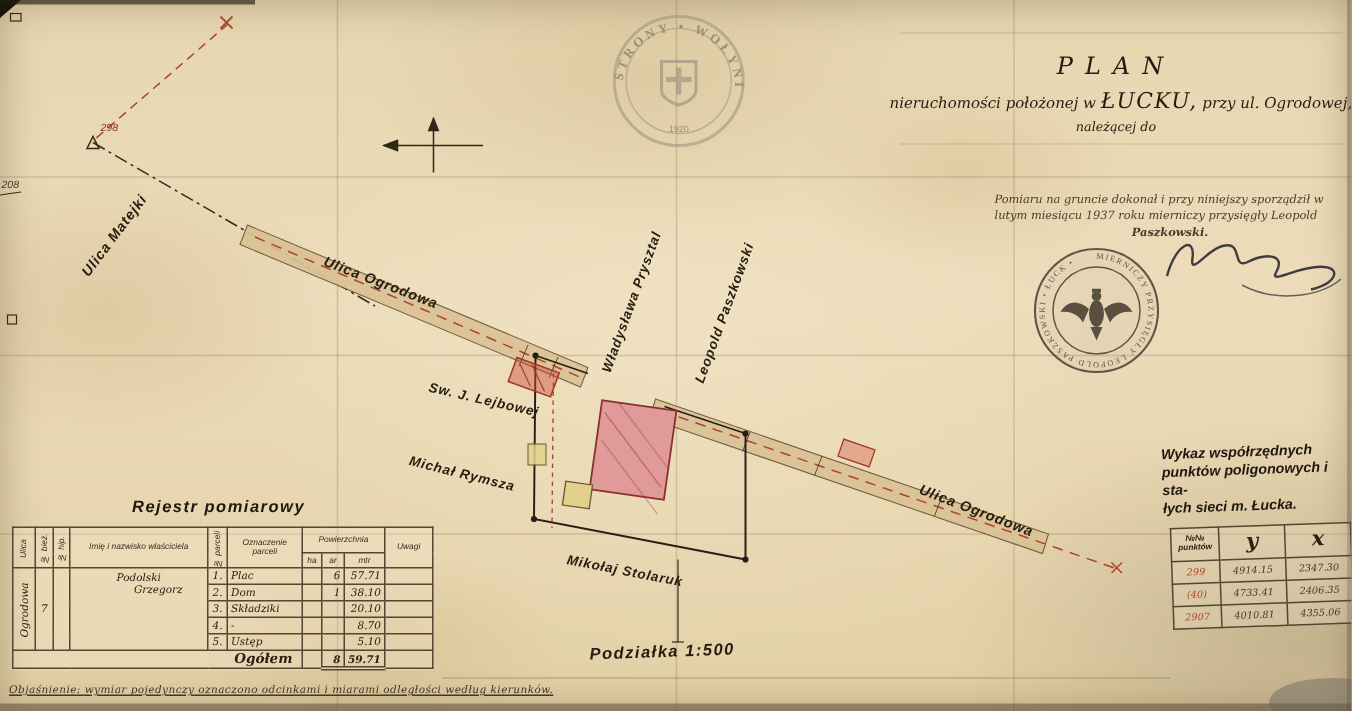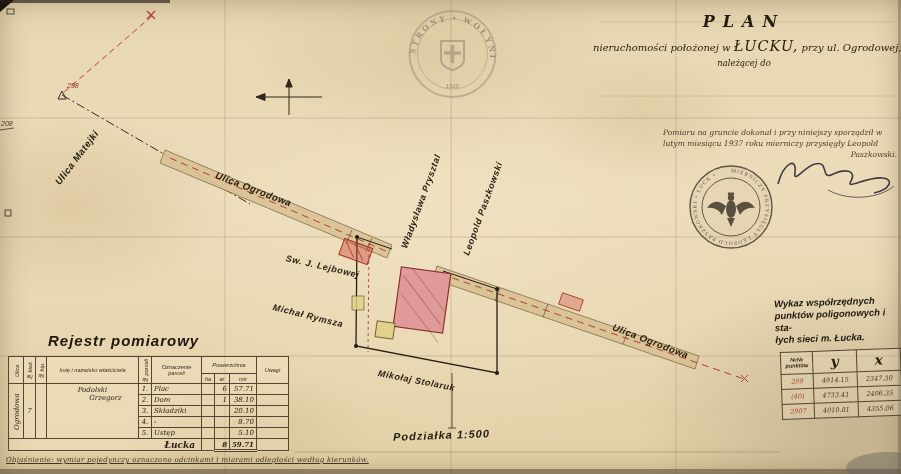--- a/index.html
+++ b/index.html
@@ -16,43 +16,43 @@
       radial-gradient(ellipse 420px 300px at 450px 250px, rgba(255,246,222,.22), transparent 70%),
       linear-gradient(180deg,#e6d6b0,#ecdcba 42%,#e2d0a6);
     box-shadow:inset 0 0 28px rgba(90,70,40,.38);
   }
   .overlay{position:absolute;left:0;top:0;z-index:1;}
   .txt{position:absolute;z-index:2;}
   .hand{font-family:"DejaVu Serif",serif;font-style:italic;}
   .marker{font-family:"Liberation Sans",sans-serif;font-weight:bold;font-style:italic;}
   
   .title-block{left:593px;top:12px;width:302px;text-align:center;color:#241c10;}
-  .title-l1{font-size:16px;letter-spacing:8px;font-weight:bold;font-style:italic;}
+  .title-l1{font-size:16px;letter-spacing:8px;font-weight:normal;font-style:italic;margin-top:22px;}
   .title-l2{font-size:10px;margin-top:7px;white-space:nowrap;}
   .title-l2 .city{font-size:14.5px;font-weight:normal;font-style:italic;letter-spacing:1px;}
   .title-l3{font-size:8.5px;margin-top:4px;}
   .title-l4{font-size:13.5px;margin-top:6px;font-weight:bold;font-style:italic;letter-spacing:1px;}
   
   .attestation{left:663px;top:127px;width:234px;font-size:7.6px;line-height:1.45;color:#4a3c2a;}
-  .attestation div:last-child{text-align:right;}
+  .attestation div:last-child{text-align:center;font-weight:bold;}
   
   .case-ref{left:699px;top:227px;color:#3c3020;}
   .case-l1{font-size:11px;font-weight:bold;letter-spacing:1px;}
   .case-l2{font-size:8.5px;margin-top:3px;letter-spacing:.5px;}
   
   .sig-caption{left:799px;top:197px;font-size:8.5px;font-weight:bold;color:#3a332b;letter-spacing:.5px;}
   
   .mlabel{position:absolute;z-index:2;font-weight:bold;font-style:italic;
     font-family:"Liberation Sans",sans-serif;color:#241c0f;white-space:nowrap;
     transform-origin:0 50%;letter-spacing:.6px;}
   .mnum{position:absolute;z-index:2;font-size:7px;font-style:italic;color:#473a26;}
   .scale-label{left:393px;top:429px;font-size:11px;transform:rotate(-2deg);color:#241c0f;letter-spacing:1px;}
   
   .register{left:8px;top:332px;z-index:2;color:#2a2114;}
-  .reg-title{margin-left:40px;font-size:15px;letter-spacing:1px;color:#1f1810;}
+  .reg-title{margin-left:80px;font-size:11px;letter-spacing:1px;color:#1f1810;}
   .reg-table{border-collapse:collapse;margin-top:7px;background:rgba(250,240,215,.25);}
   .reg-table th,.reg-table td{border:1px solid #554532;padding:0 2px;font-weight:normal;}
   .reg-table th{font-size:5.6px;font-style:italic;color:#3b2f1e;text-align:center;}
   .reg-table td{font-size:7px;font-family:"DejaVu Serif",serif;font-style:italic;}
   .vert{writing-mode:vertical-rl;transform:rotate(180deg);white-space:nowrap;}
   .reg-street{font-size:8px;font-weight:bold;text-align:center;}
   .reg-owner{font-size:11px;font-weight:bold;font-style:italic;vertical-align:top;padding-top:2px !important;text-align:center;}
   .reg-owner .l2{margin-left:26px;}
   .pnum{text-align:center;}
   .anum{text-align:right;}
@@ -306,21 +306,21 @@
         </tr>
         <tr style="height:11px;">
           <td class="pnum">5.</td>
           <td>Ustęp</td>
           <td class="anum"></td>
           <td class="anum"></td>
           <td class="anum">5.10</td>
           <td></td>
         </tr>
         <tr class="total" style="height:12px;">
-          <td colspan="6" class="lbl hand">Łucka</td>
+          <td colspan="6" class="lbl hand">Ogółem</td>
           <td class="anum"></td>
           <td class="anum dbl">8</td>
           <td class="anum dbl">59.71</td>
           <td></td>
         </tr>
       </tbody>
     </table>
   </div>
 
   <div class="coords txt">

